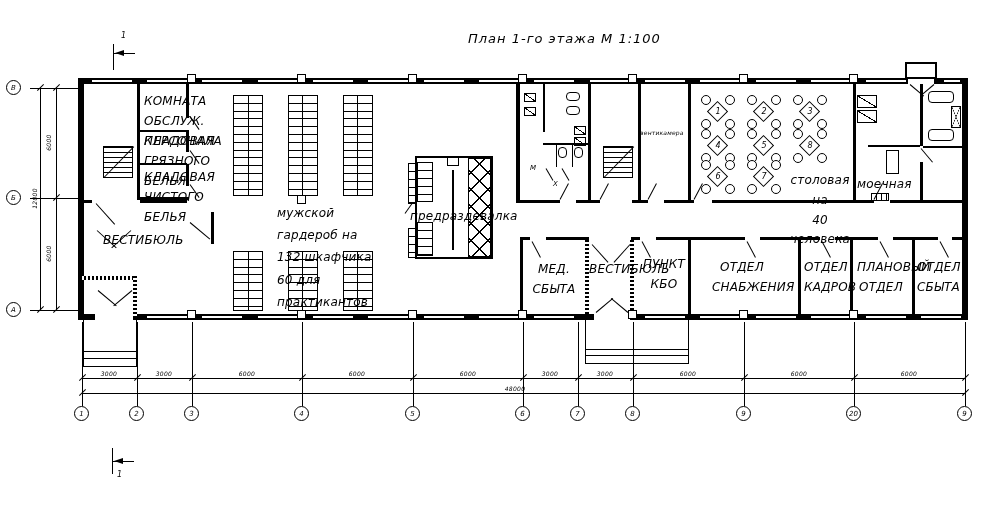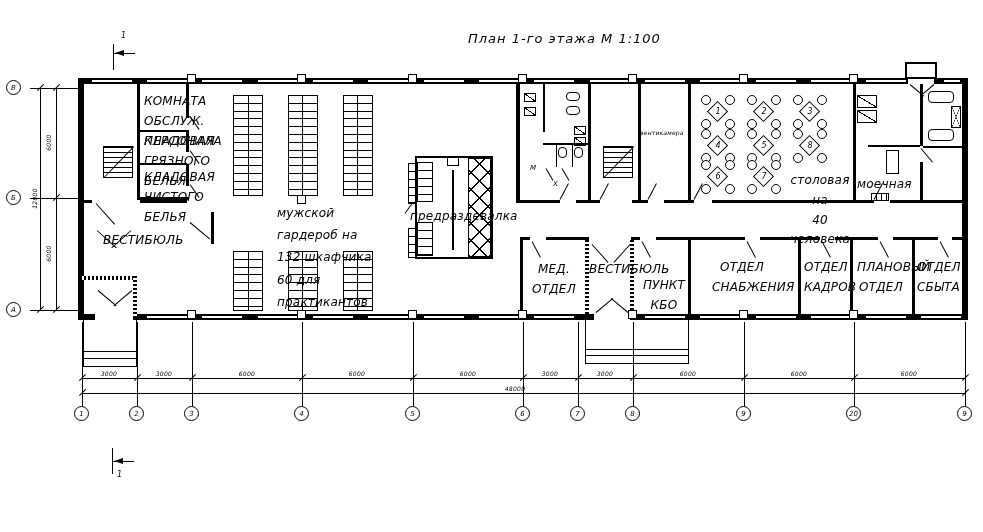--- a/index.html
+++ b/index.html
@@ -290,23 +290,23 @@
   <div class="lbl" style="left:249px;top:202px;width:112px;line-height:1.85;margin-left:28px;">мужской гардероб на
 132 шкафчика
 60 для практикантов</div>
   <div class="lbl" style="left:410px;top:207px;">предраздевалка</div>
   <div class="lbl" style="left:530px;top:163px;font-size:7px;">М</div>
   <div class="lbl" style="left:553px;top:179px;font-size:7px;">Х</div>
   <div class="lbl" style="left:640px;top:128px;font-size:6px;">вентикамера</div>
   <div class="lbl c" style="left:790px;top:171px;width:60px;">столовая на
 40 человека</div>
   <div class="lbl" style="left:857px;top:175px;">моечная</div>
-  <div class="lbl c" style="left:528px;top:260px;width:52px;">МЕД. ОТДЕЛ</div>
+  <div class="lbl c" style="left:528px;top:260px;width:52px;">МЕД. СБЫТА</div>
   <div class="lbl c" style="left:589px;top:260px;width:42px;">ВЕСТИБЮЛЬ</div>
-  <div class="lbl c" style="left:641px;top:276px;width:46px;">ПУНКТ КБО</div>
+  <div class="lbl c" style="left:641px;top:255px;width:46px;">ПУНКТ КБО</div>
   <div class="lbl c" style="left:712px;top:258px;width:60px;">ОТДЕЛ
 СНАБЖЕНИЯ</div>
   <div class="lbl c" style="left:804px;top:258px;width:40px;">ОТДЕЛ
 КАДРОВ</div>
   <div class="lbl c" style="left:857px;top:258px;width:48px;">ПЛАНОВЫЙ
 ОТДЕЛ</div>
   <div class="lbl c" style="left:917px;top:258px;width:40px;">ОТДЕЛ
 СБЫТА</div>
 
   <div class="table" style="left:704px;top:98px;">

